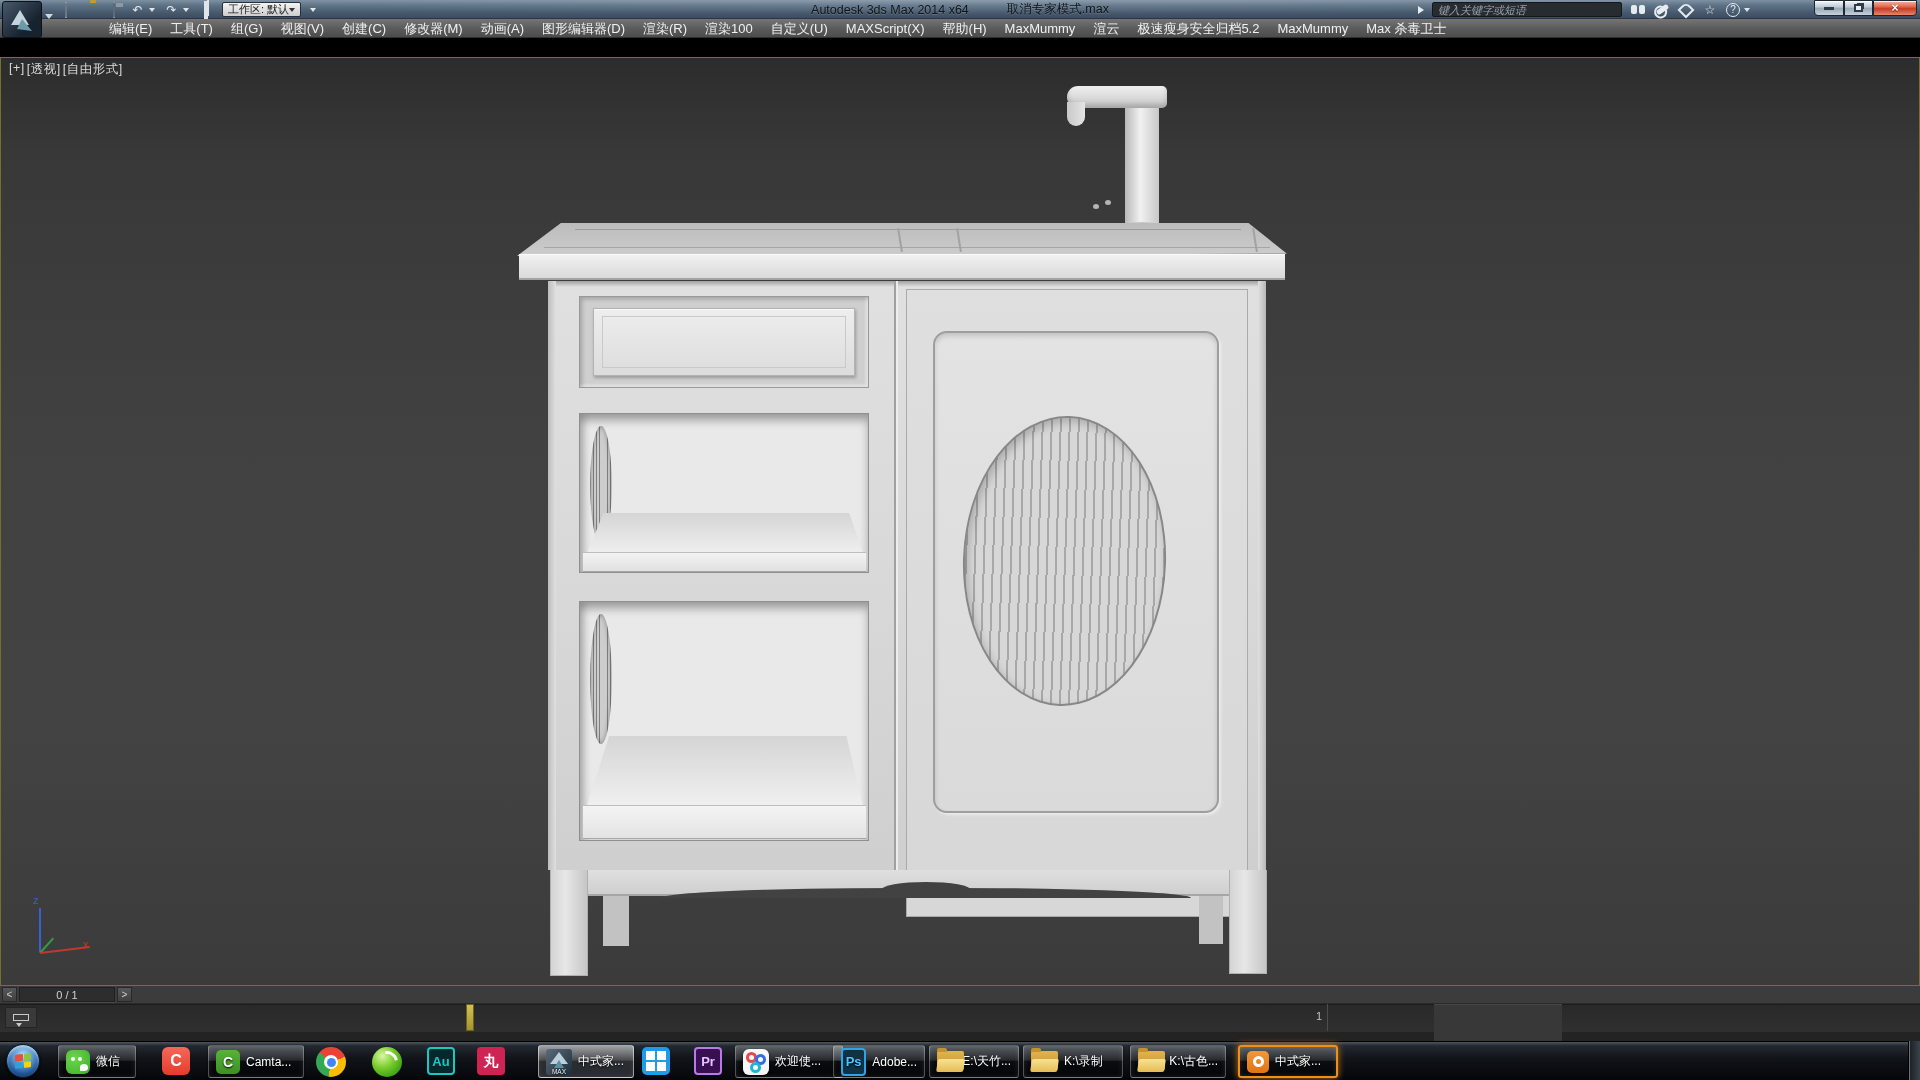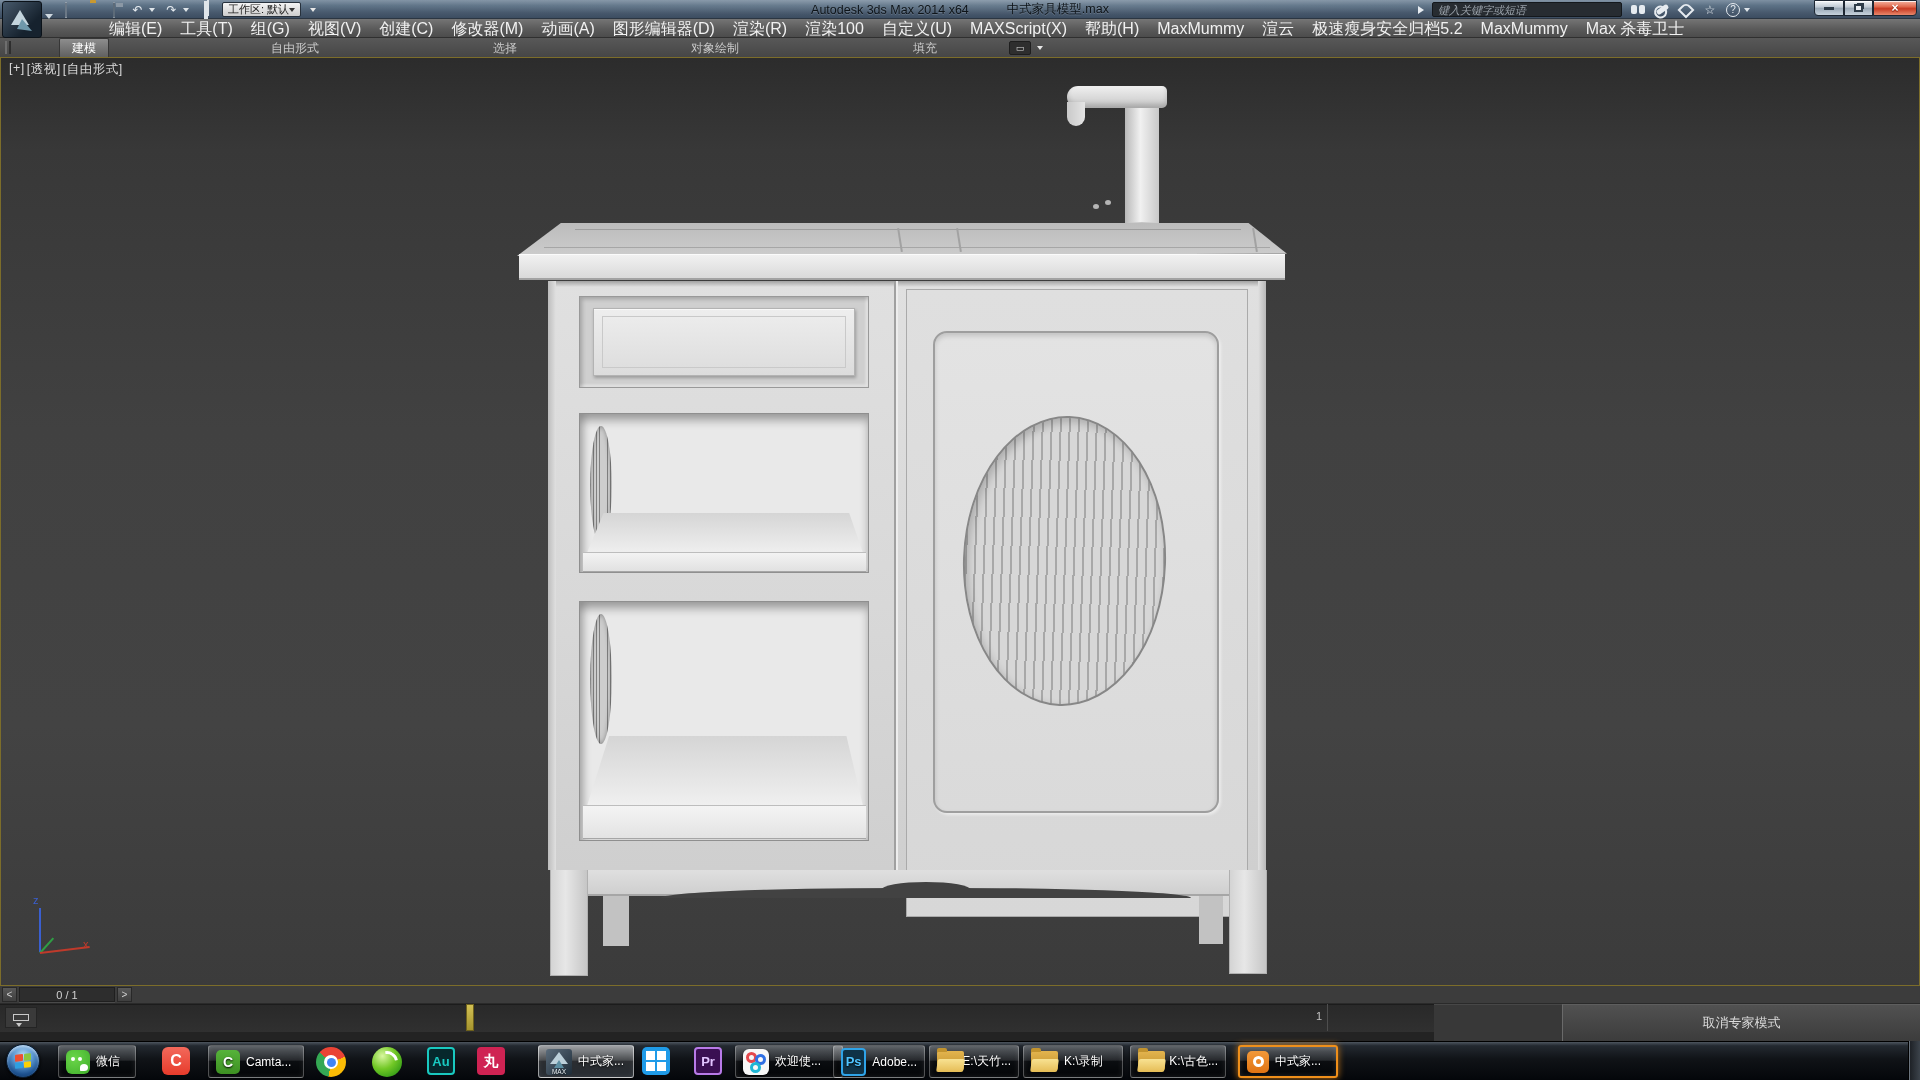--- a/index.html
+++ b/index.html
@@ -49,21 +49,21 @@
 .wc-min{width:30px;border-radius:0 0 0 4px}
 .wc-res{width:29px}
 .wc-close{width:44px;border-radius:0 0 4px 0;background:linear-gradient(180deg,#f5b3a0,#e06a4f 40%,#c83b23 55%,#e8876b);color:#fff;font-weight:bold;font-size:12px;text-shadow:0 1px 1px #7a1a08}
 .minbar{width:10px;height:3px;background:#2e3c49}
 .resbox{width:9px;height:8px;border:2px solid #2e3c49;background:#e9eef3;box-shadow:2px -2px 0 -1px #2e3c49}
 
 
 #menubar{position:absolute;left:0;top:19px;width:1920px;height:19px;
  background:linear-gradient(180deg,#757575,#5a5a5a 55%,#4c4c4c);border-bottom:1px solid #303030;
  display:flex;align-items:center;padding-left:100px}
-.menu-item{color:#f1f1f1;font-size:16px;padding:0 9px;line-height:19px;white-space:nowrap}
+.menu-item{color:#f1f1f1;font-size:13px;padding:0 9px;line-height:19px;white-space:nowrap}
 
 
 #ribbon{position:absolute;left:0;top:38px;width:1920px;height:19px;
  background:linear-gradient(180deg,#585858,#464646);display:flex;align-items:center}
 #grip{width:6px;height:13px;margin-left:5px;border-left:2px solid #6e6e6e;border-right:2px solid #2e2e2e}
 .rtab{color:#c9c9c9;font-size:12px;padding:0 12px;line-height:18px;margin-right:150px;white-space:nowrap}
 .rtab.active{background:linear-gradient(180deg,#8d8d8d,#606060);color:#fff;border:1px solid #363636;border-bottom:none;border-radius:2px 2px 0 0;margin-right:150px}
 #ribbon-min{width:22px;height:14px;background:#2e2e2e;border:1px solid #1e1e1e;border-radius:2px;color:#ddd;
  font-size:9px;display:flex;align-items:center;justify-content:center;margin-left:-90px}
 #ribbon-min-dd{margin-left:6px}
@@ -225,21 +225,21 @@
         <span class="mini-dd"></span>
       <span class="qicon"><span class="resbox" style="border-color:#dfe5ea;background:transparent;box-shadow:2px -2px 0 -1px #dfe5ea"></span></span>
       <span class="wsbox">
         <span>工作区: 默认</span>
         <span class="dd"></span>
       </span>
       <span class="dd"></span>
     </div>
     <div id="title-center">
       <span>Autodesk 3ds Max  2014 x64</span>
-      <span>中式家具模型.max</span>
+      <span>取消专家模式.max</span>
     </div>
     <div id="search-group">
       <span id="search-toggle"></span>
       <input id="search-input" placeholder="键入关键字或短语" style="">
       <span class="tb-tool">
           <span class="binoc"></span>
         </span>
       <span class="tb-tool">
           <span class="keyico"></span>
         </span>
@@ -283,30 +283,20 @@
     <span class="menu-item">自定义(U)</span>
     <span class="menu-item">MAXScript(X)</span>
     <span class="menu-item">帮助(H)</span>
     <span class="menu-item">MaxMummy</span>
     <span class="menu-item">渲云</span>
     <span class="menu-item">极速瘦身安全归档5.2</span>
     <span class="menu-item">MaxMummy</span>
     <span class="menu-item">Max 杀毒卫士</span>
   </div>
 
-  <div id="ribbon">
-    <span id="grip"></span>
-    <span class="rtab active" style="margin-left:48px">建模</span>
-    <span class="rtab">自由形式</span>
-    <span class="rtab">选择</span>
-    <span class="rtab">对象绘制</span>
-    <span class="rtab">填充</span>
-    <span id="ribbon-min">▭</span>
-    <span class="dd" id="ribbon-min-dd"></span>
-  </div>
 
   <div id="viewport">
     <div id="vp-label">
       <span>[+]</span>
       <span>[透视]</span>
       <span>[自由形式]</span>
     </div>
 
     <div class="scene">
 
@@ -377,21 +367,20 @@
   </div>
   <div id="trackbar"></div>
   <div id="understrip"></div>
   <div id="curve-btn">
       <span class="curve-glyph"></span>
     </div>
   <div id="time-marker"></div>
   <div id="tick1-line"></div>
   <div id="tick1">1</div>
   <div id="midpanel"></div>
-  <div id="expert-btn">取消专家模式</div>
 
   <div id="taskbar">
     <div class="tb-btn" style="left:58px;width:78px">
       <span class="wechat-ic">
           <i style="left:5px;top:7px;width:4px;height:4px"></i>
           <i style="left:12px;top:7px;width:4px;height:4px"></i>
           <i style="left:14px;top:14px;width:8px;height:7px;border-radius:50% 50% 50% 10%"></i>
         </span>
       <span>微信</span>
     </div>

